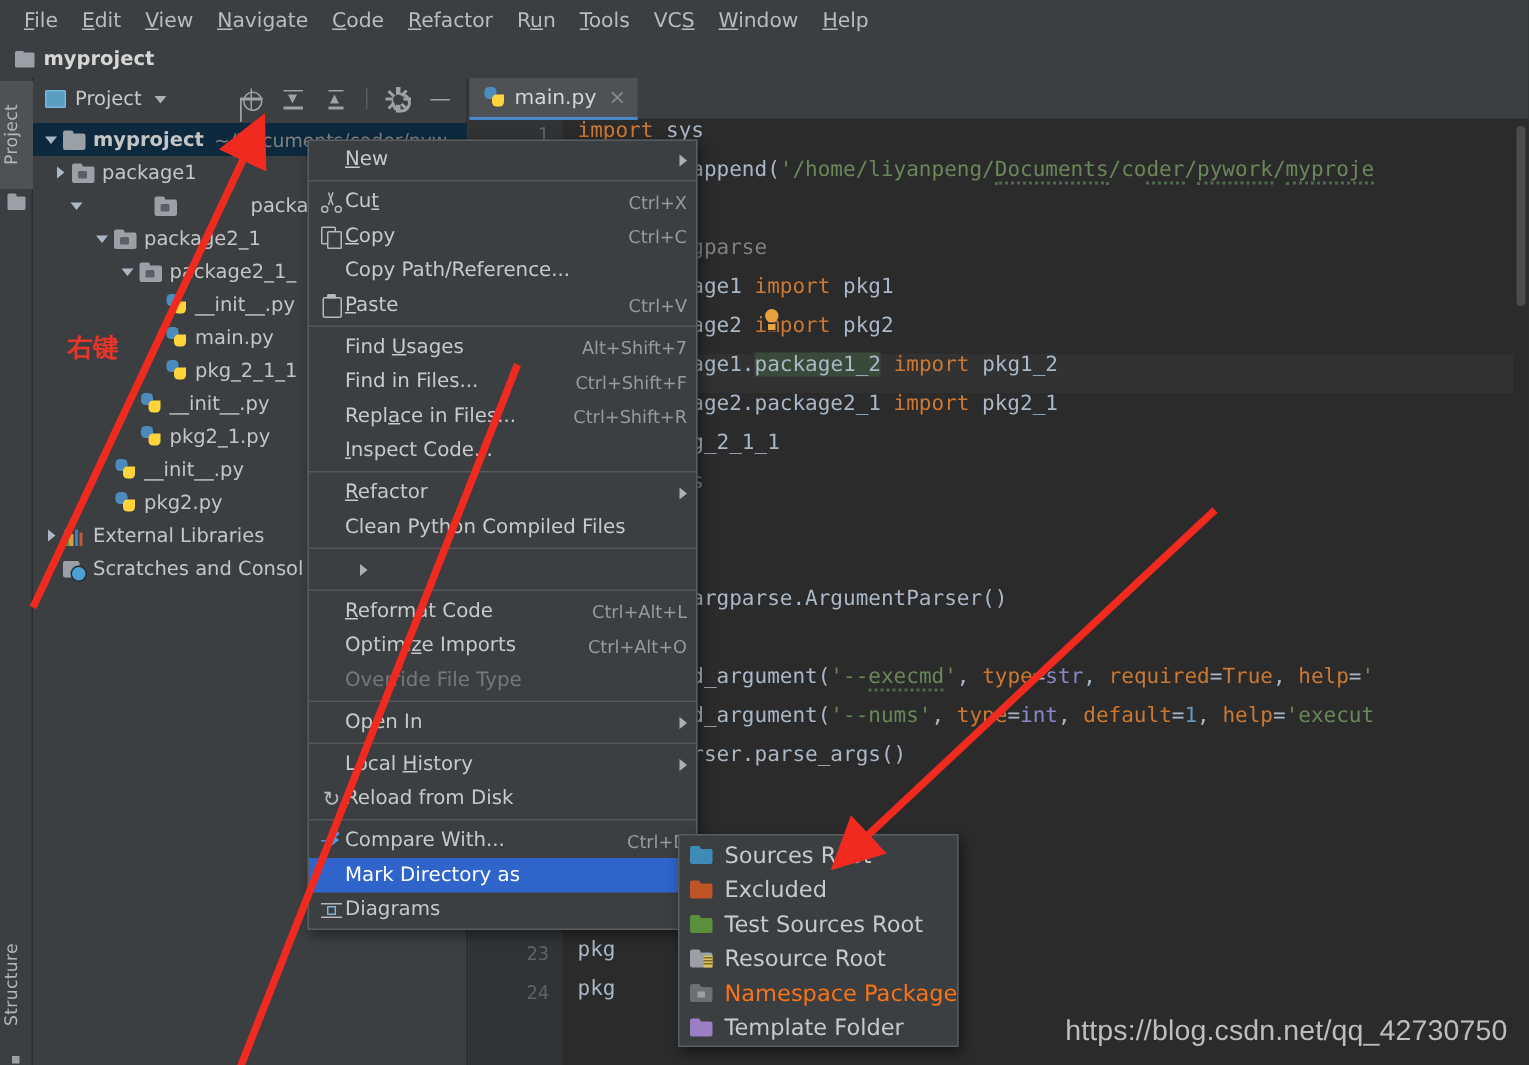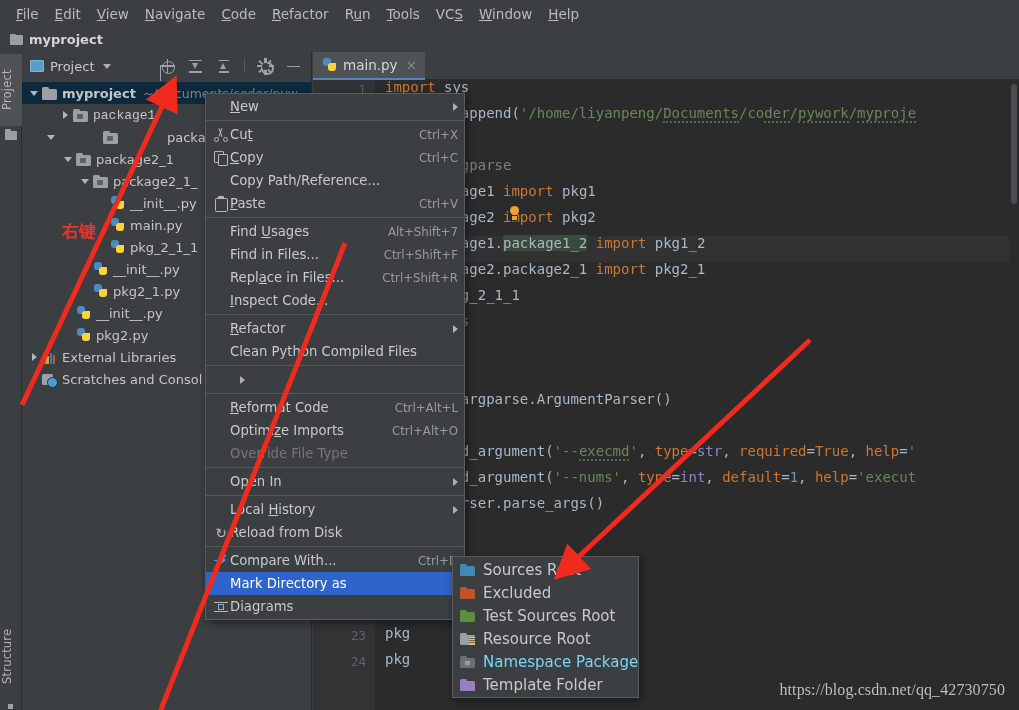--- a/index.html
+++ b/index.html
@@ -185,22 +185,22 @@
 
   .bulb{position:absolute;width:11px;height:14px;}
   .bulb::before{content:"";position:absolute;left:1px;top:0;width:9px;height:9px;background:#e8a33d;border-radius:50%;}
   .bulb::after{content:"";position:absolute;left:3px;top:8.5px;width:5px;height:4px;background:#e8a33d;
      border-top:1px solid #2b2b2b; border-bottom:1px solid #2b2b2b;}
 
   .scrollbar-v{position:absolute;right:0;top:28px;width:10px;height:630px;background:#2b2b2b;}
   .scroll-thumb{position:absolute;left:2px;top:4px;width:6px;height:120px;background:#4a4d4f;border-radius:3px;}
 
   .watermark{
-    position:absolute;right:14px;bottom:11px;color:#bdbdbd;font-size:16px;
-    font-family:Liberation Serif, serif; letter-spacing:.1px;
+    position:absolute;right:14px;bottom:11px;color:#bdbdbd;font-size:19px;
+    font-family:Liberation Sans, sans-serif; letter-spacing:.1px;
   }
 
   
   .ctxmenu{
     position:absolute;left:205px;top:93px;width:260px;
     background:#3c3f41;border:1px solid #5a5d5f;
     box-shadow:2px 3px 8px rgba(0,0,0,.45); z-index:50; padding:1px 0;
   }
   .mi{
     display:flex;align-items:center;height:23px;padding:0 6px 0 6px;color:#c9c9c9;
@@ -237,38 +237,38 @@
   .g-diagram::after{content:"";position:absolute;left:0;top:11px;width:14px;height:1.6px;background:#b8b8b8;}
   .g-diagram i{position:absolute;left:4px;top:4px;width:6px;height:6px;border:1.5px solid #7fb3d5;}
 
   
   .submenu{
     position:absolute;left:452px;top:556px;width:187px;
     background:#3c3f41;border:1px solid #5a5d5f;
     box-shadow:2px 3px 8px rgba(0,0,0,.45); z-index:60; padding:1px 0;
   }
   .smi{display:flex;align-items:center;height:23px;padding-left:7px;color:#c9c9c9;font-size:15px;white-space:nowrap;}
-  .smi.disabled{color:#7dd3fc;}
+  .smi.disabled{color:#f97316;}
   .sm-ic{width:15px;height:12px;position:relative;flex:0 0 auto;margin-right:8px;}
   .sm-ic::before{content:"";position:absolute;left:0;top:2px;width:15px;height:10px;border-radius:1.5px;}
   .sm-ic::after{content:"";position:absolute;left:0;top:0;width:7px;height:3px;border-radius:1.5px 1.5px 0 0;}
   .sm-blue::before{background:#3e8cb5;} .sm-blue::after{background:#3e8cb5;}
   .sm-orange::before{background:#bf5427;} .sm-orange::after{background:#bf5427;}
   .sm-green::before{background:#5a8f3c;} .sm-green::after{background:#5a8f3c;}
   .sm-gray::before{background:#9aa0a6;} .sm-gray::after{background:#9aa0a6;}
   .sm-gray i{position:absolute;right:0;top:4px;width:6px;height:8px;background:#e0c060;}
   .sm-gray i::before{content:"";position:absolute;left:0;top:1.5px;width:6px;height:1px;background:#7a6a30;box-shadow:0 2px 0 #7a6a30,0 4px 0 #7a6a30;}
   .sm-dark::before{background:#6d7073;} .sm-dark::after{background:#6d7073;}
   .sm-dark i{position:absolute;left:5px;top:5px;width:5px;height:4px;background:#9aa0a6;}
   .sm-purple::before{background:#9b7fc4;} .sm-purple::after{background:#9b7fc4;}
 
   
   .ann-layer{position:absolute;left:0;top:0;width:1019px;height:710px;pointer-events:none;z-index:80;}
   .cn-note{
-    position:absolute;left:62px;top:220px;color:#e8352a;font-size:17px;font-weight:bold;
+    position:absolute;left:45px;top:220px;color:#e8352a;font-size:17px;font-weight:bold;
     font-family:"DejaVu Sans","Liberation Sans",sans-serif;
   }
 </style>
 </head>
 <body>
 
 <div id="app">
 
   <div class="menubar">
     <div class="menubar-item"><u>F</u>ile</div>
@@ -325,21 +325,21 @@
         <span class="pp-ic ic-minus"></span>
       </span>
     </div>
     <div class="tree" id="tree">
         <div class="tree-row selected" style="padding-left: 6px;">
           <span class="arrow down"></span>
           <span class="fold-ic plain"></span>
           <span class="tree-name">myproject</span>
           <span class="tree-path">~/Documents/coder/pyw</span>
         </div>
-        <div class="tree-row" style="padding-left: 37px; font-family: Liberation Mono, monospace;">
+        <div class="tree-row" style="padding-left: 12px;">
           <span class="arrow right"></span>
           <span class="fold-ic">
             <i></i>
           </span>
           <span class="tree-name normal">package1</span>
         </div>
         <div class="tree-row" style="padding-left: 23px; gap: 44px;">
           <span class="arrow down"></span>
           <span class="fold-ic">
             <i></i>

